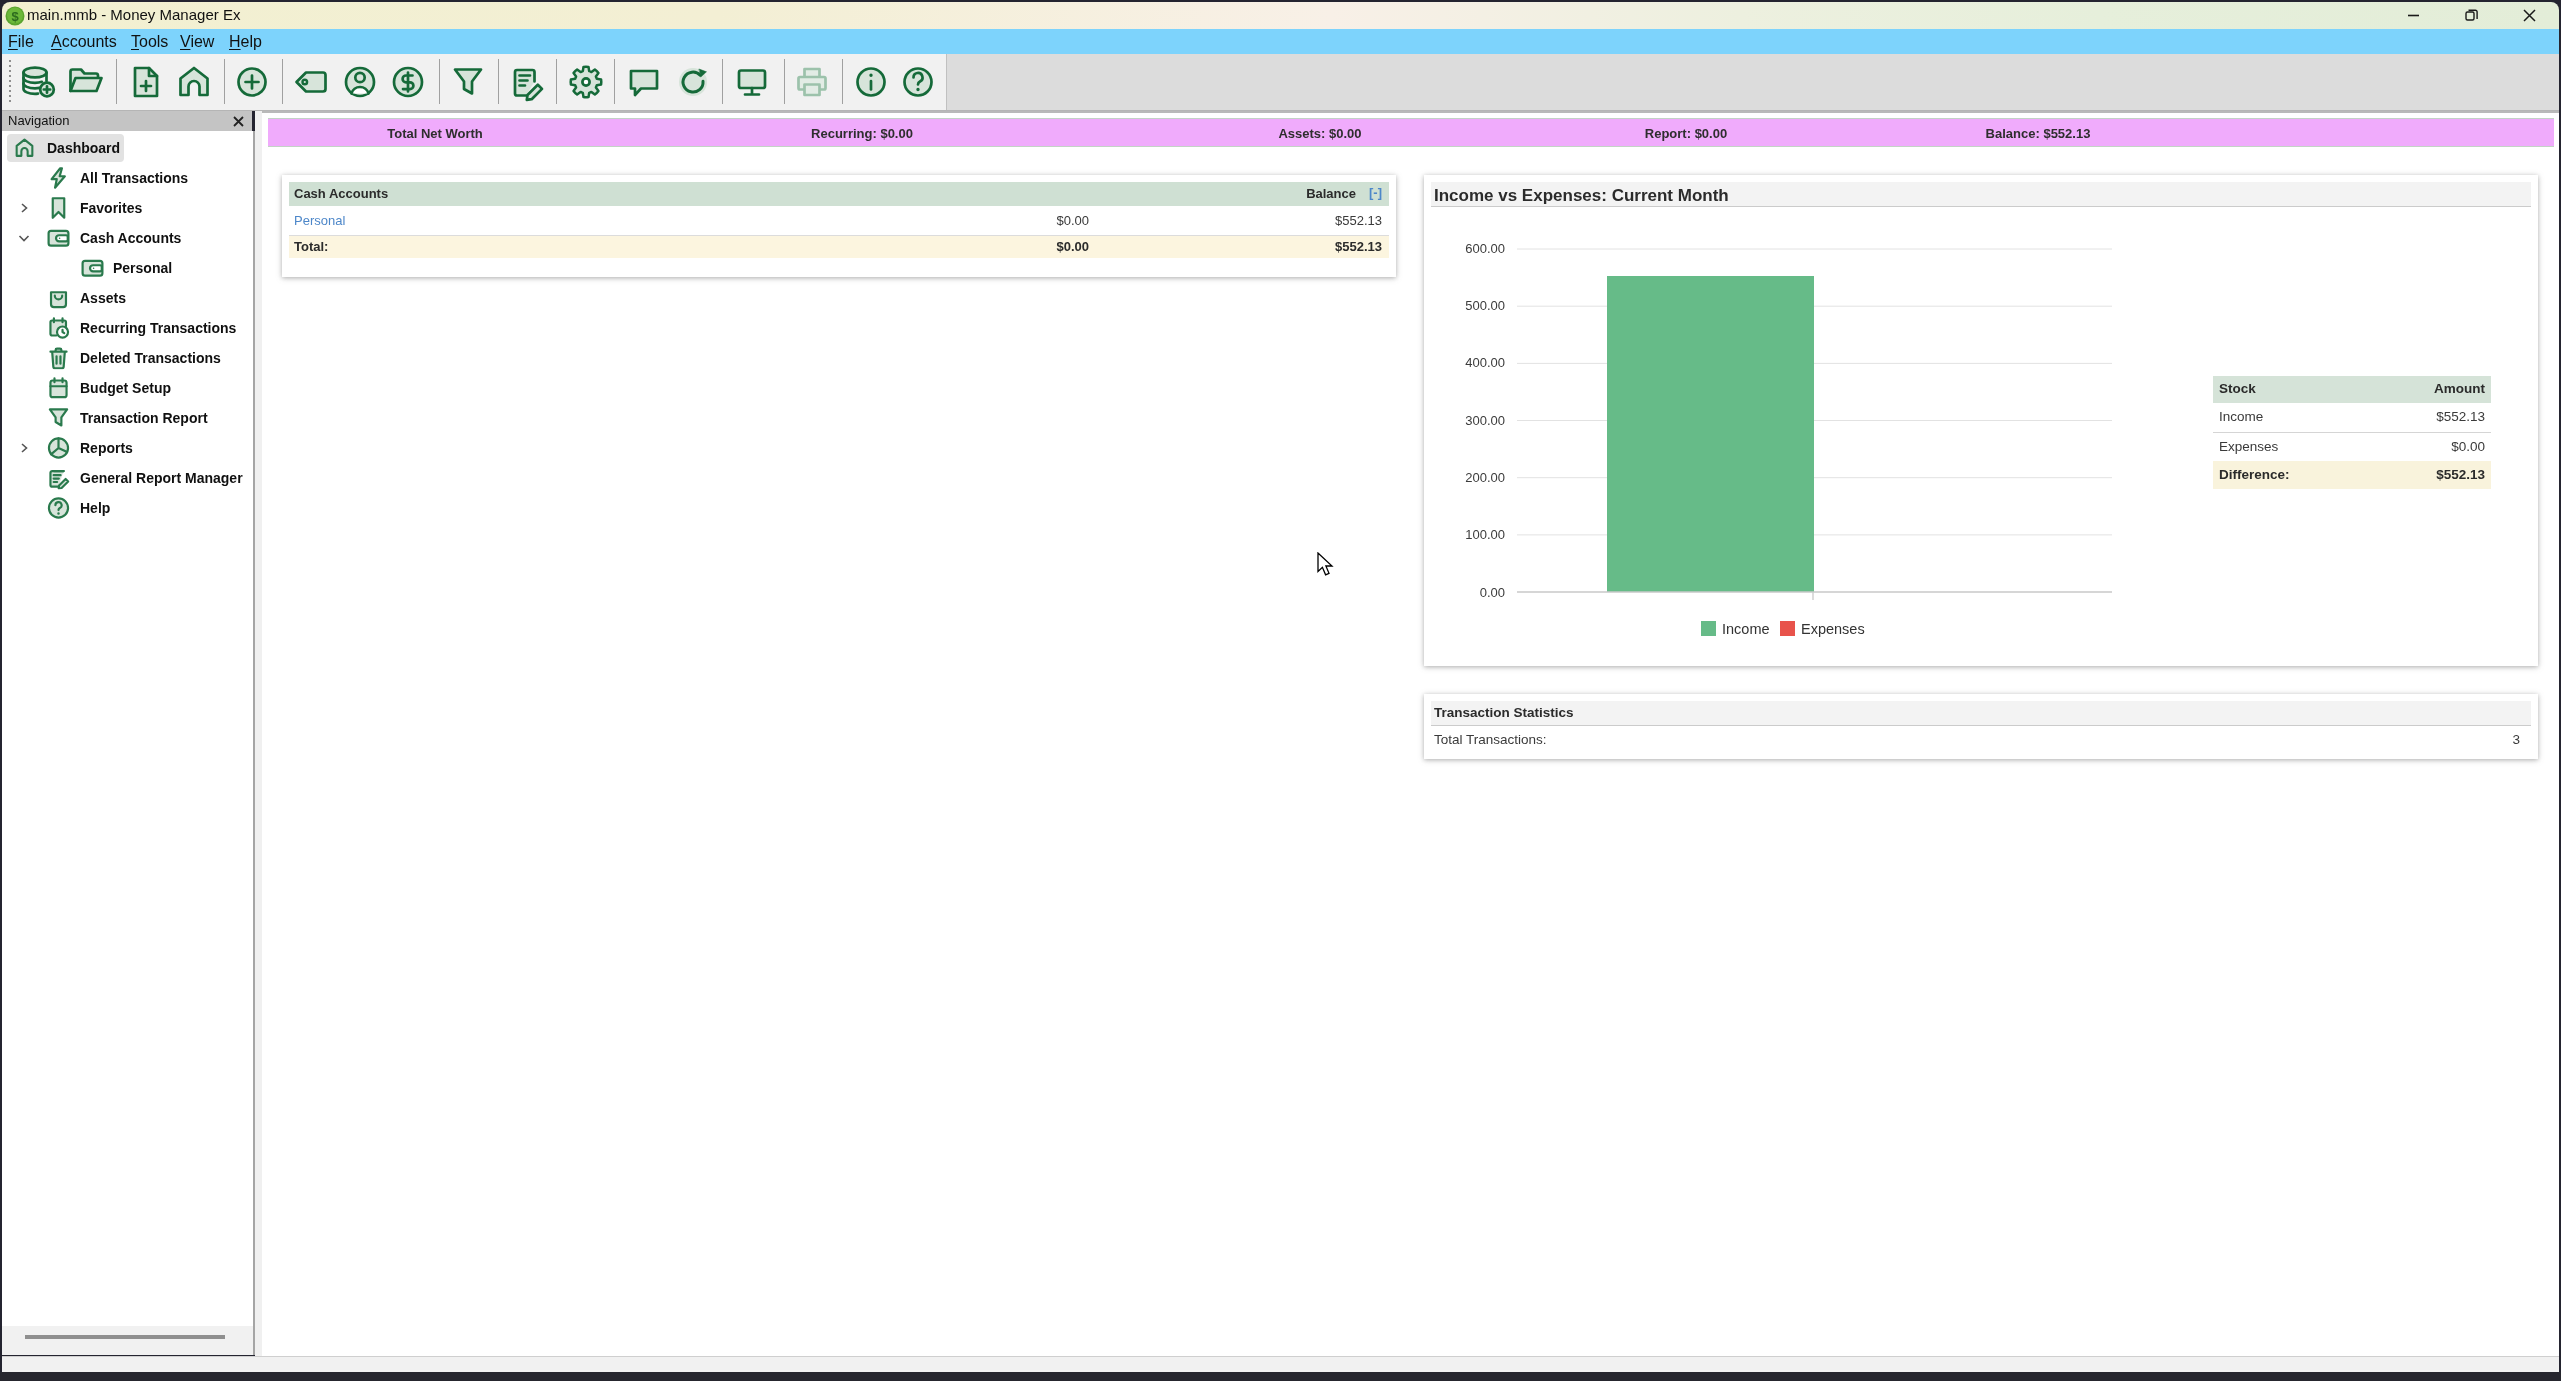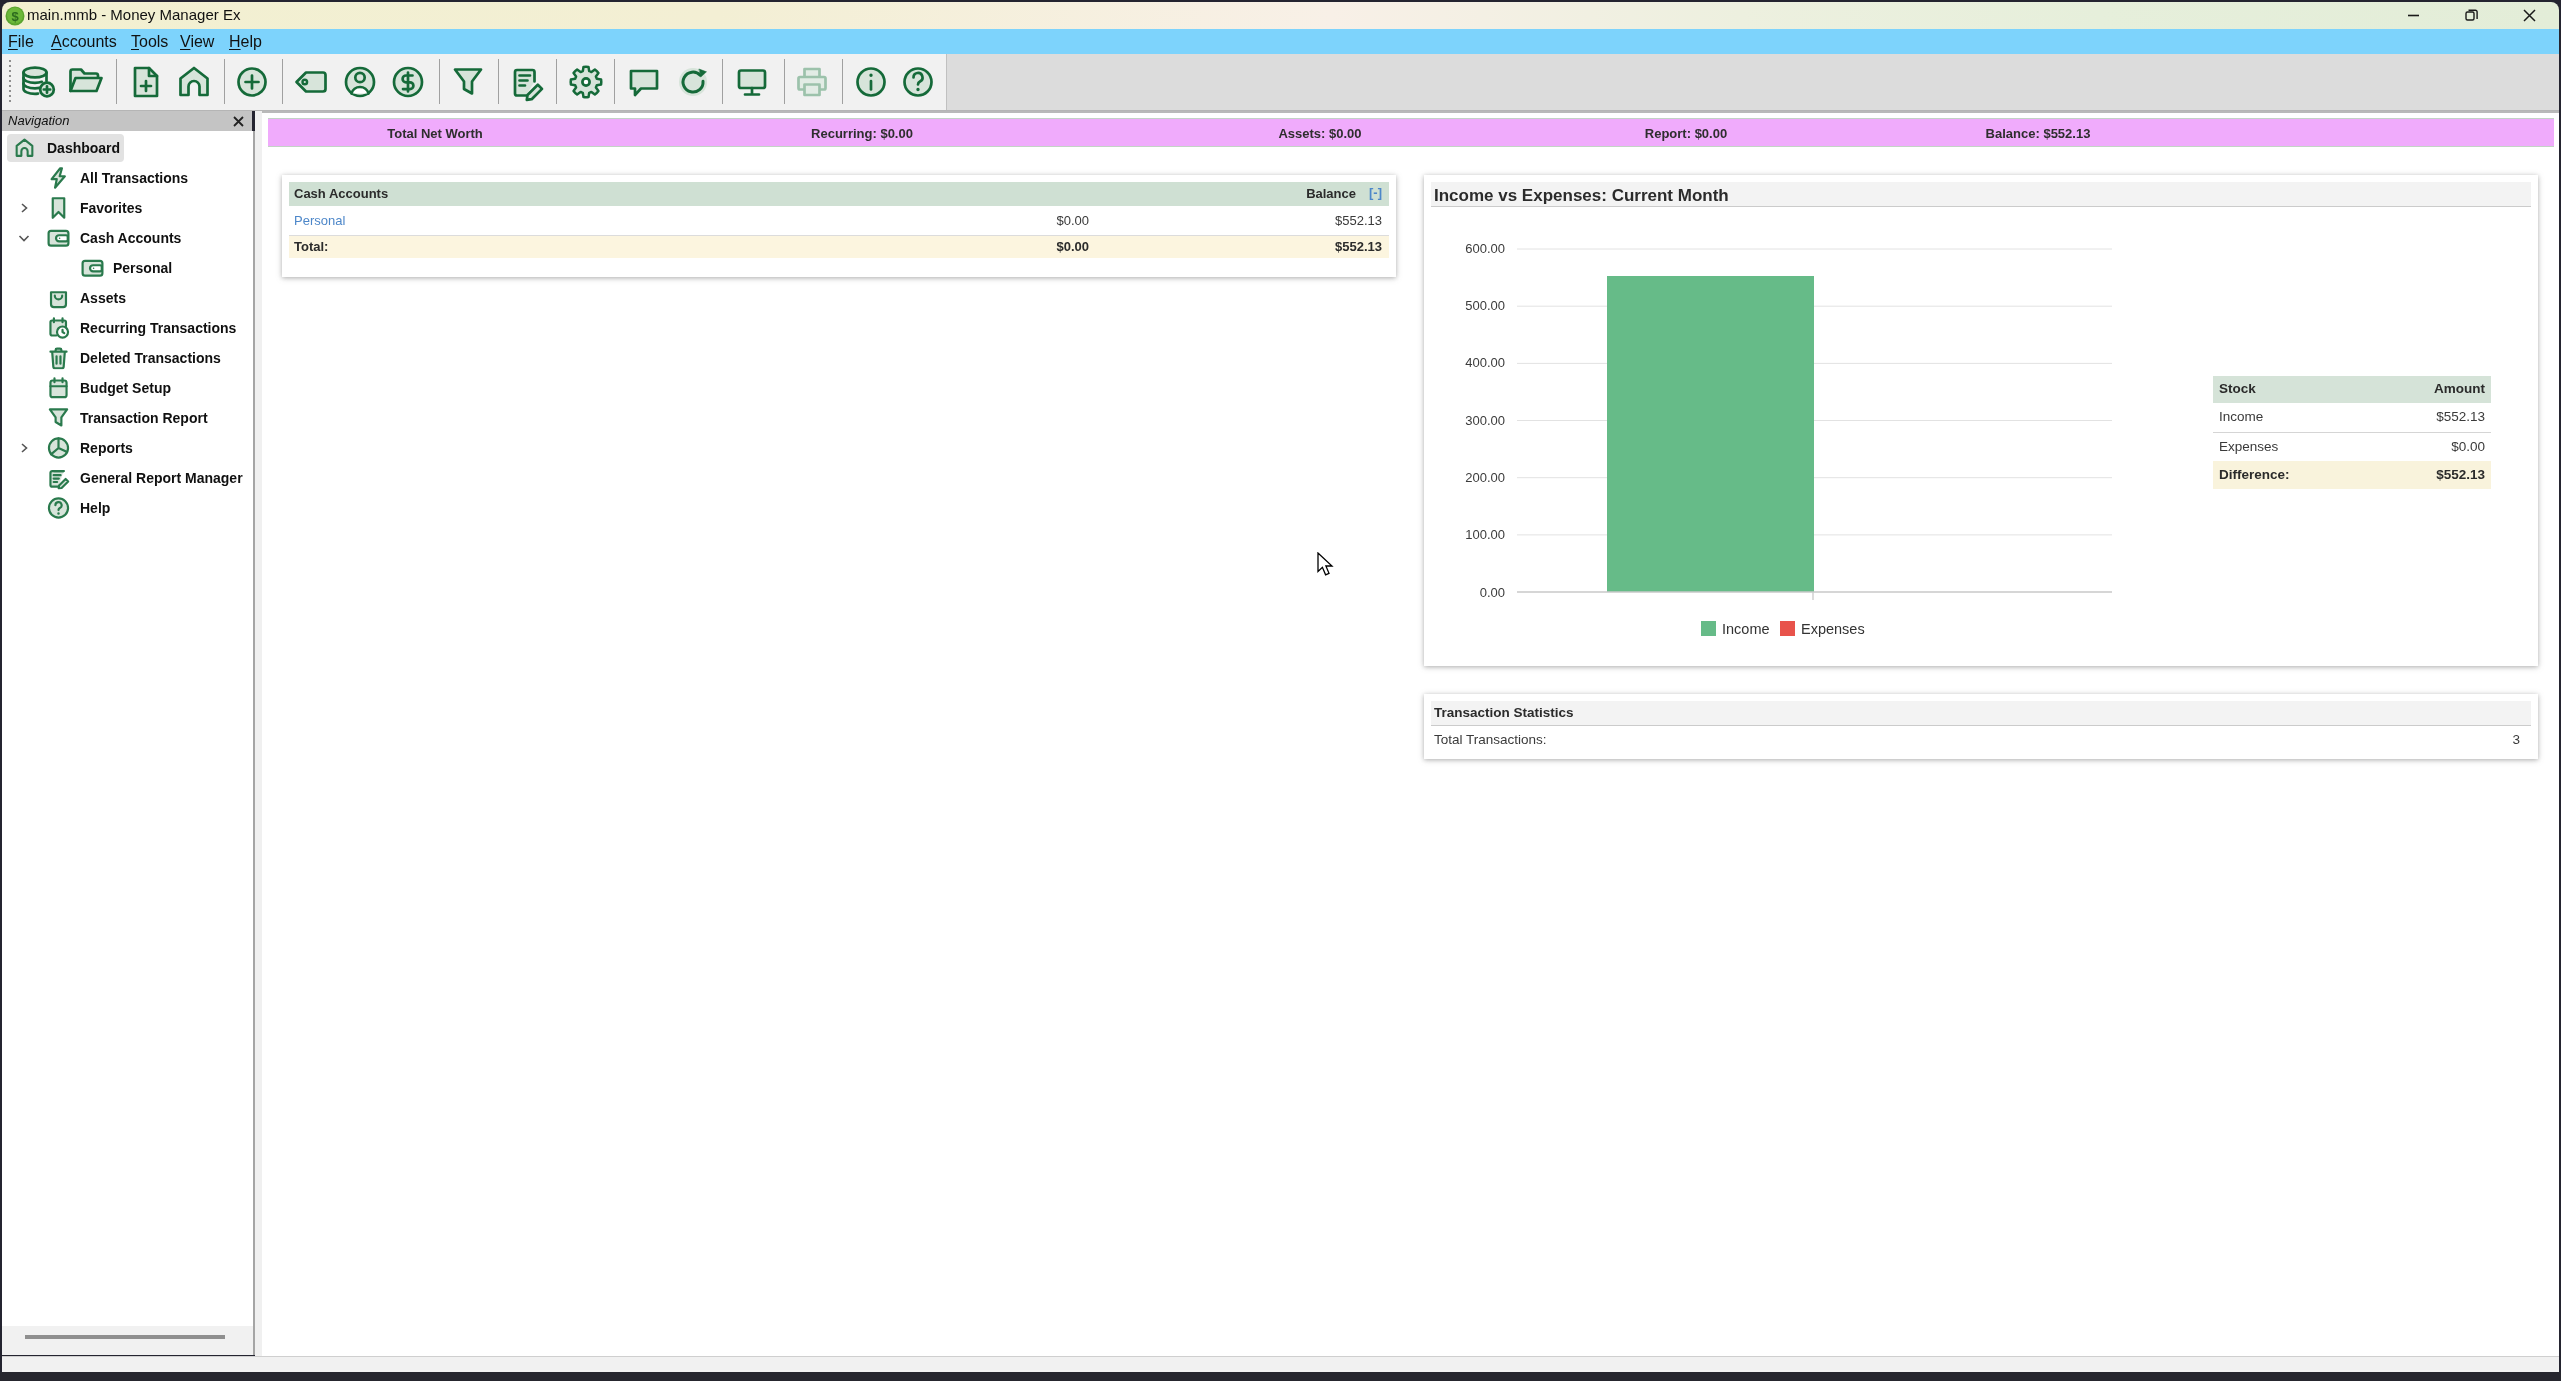--- a/index.html
+++ b/index.html
@@ -15,21 +15,21 @@
 #menubar { position:absolute; left:2px; top:29px; width:2557px; height:25px; background:#7dd3fc; }
 .menuitem { position:absolute; top:4px; font-size:16px; color:#111; }
 .menuitem u { text-decoration-thickness:1px; text-underline-offset:2px; }
 #toolbar { position:absolute; left:2px; top:54px; width:2557px; height:57px; background:#dcdcdc; border-bottom:1px solid #b5b5b5;}
 #toolbarleft { position:absolute; left:0; top:0; width:945px; height:56px; background:#f1f1f1; border-right:1px solid #c0c0c0;}
 .tbi { position:absolute; top:8px; }
 .tbsep { position:absolute; top:5px; width:1px; height:45px; background:#a0a0a0; }
 #grip { position:absolute; left:7px; top:6px; width:2px; height:44px;
   background-image:repeating-linear-gradient(180deg,#909090 0 2px,transparent 2px 5px); }
 
-#navheader { position:absolute; left:2px; top:111px; width:250px; height:26px; background:#c4c4c4; border-bottom:1px solid #aaa;font-style:italic;}
+#navheader { position:absolute; left:2px; top:111px; width:250px; height:26px; background:#c4c4c4; border-bottom:1px solid #aaa;}
 #navheader span { position:absolute; left:6px; top:2px; font-size:13px; color:#111; }
 #navclose { position:absolute; left:231px; top:2px; font-size:14px; color:#222; font-weight:bold;}
 #navtree { position:absolute; left:2px; top:131px; width:253px; height:1195px; background:#fff; border-right:2px solid #a5a5a5; }
 #navscroll { position:absolute; left:2px; top:1326px; width:253px; height:29px; background:#f1f1f1; border-right:2px solid #a5a5a5;}
 #navthumb { position:absolute; left:23px; top:9px; width:200px; height:4px; background:#8f8f8f; }
 .trow { position:absolute; left:0; height:30px; width:250px; }
 .trow .lbl { position:absolute; font-weight:bold; font-size:14px; color:#101010; top:50%; transform:translateY(-50%); white-space:nowrap;}
 .trow svg { position:absolute; top:50%; transform:translateY(-50%); }
 .sel { position:absolute; left:5px; top:1px; height:28px; background:#e2e2e2; border-radius:4px; }
 .expander { position:absolute; top:50%; transform:translateY(-50%); }

